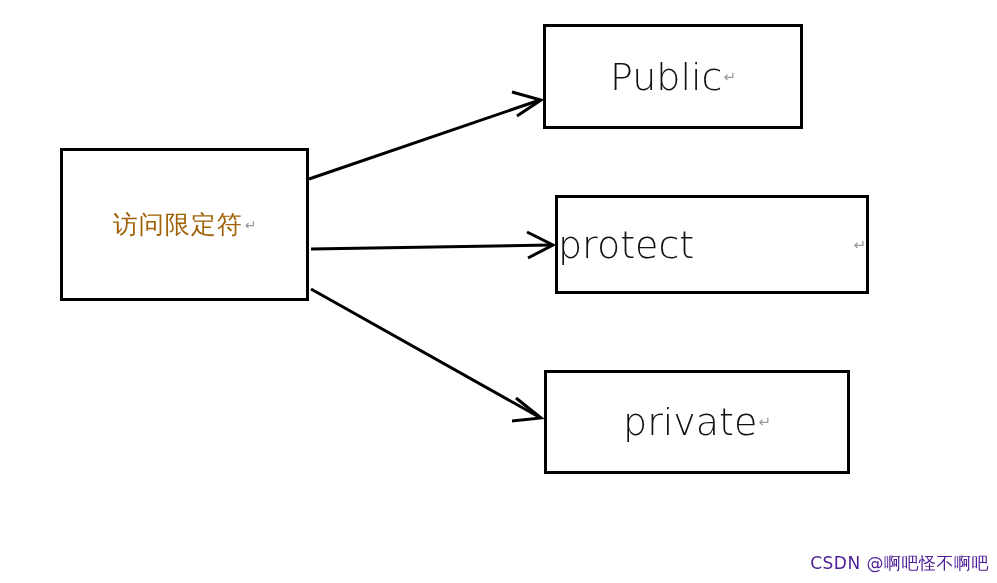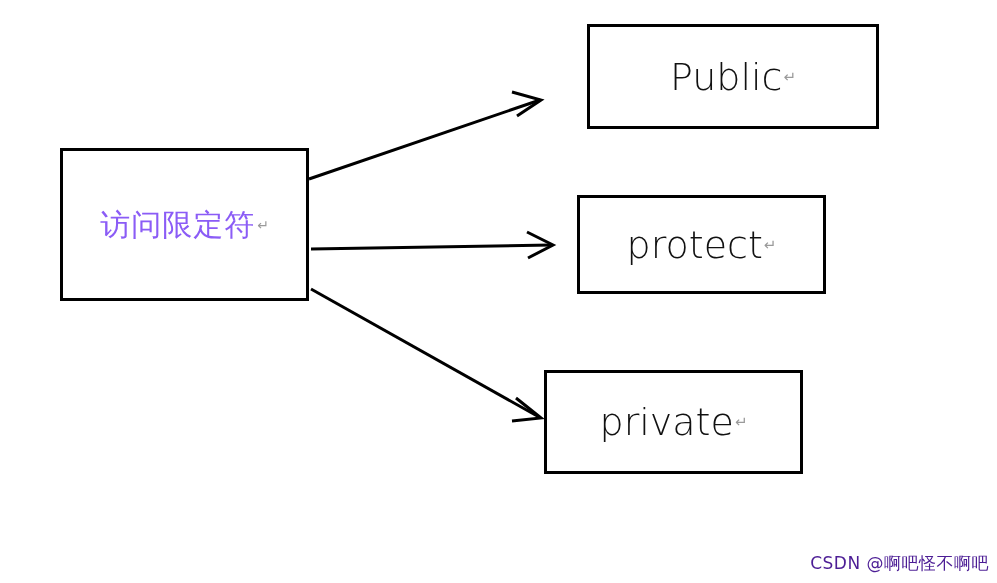--- a/index.html
+++ b/index.html
@@ -43,42 +43,42 @@
   }
   
   #node-source {
     left: 60px;
     top: 148px;
     width: 249px;
     height: 153px;
   }
   #node-source .node-label {
     font-family: "DejaVu Serif", "Liberation Serif", serif;
-    font-size: 30px;
+    font-size: 25px;
     letter-spacing: 1px;
-    color: #8b5cf6;
+    color: #a16207;
   }
   
   #node-public {
     left: 543px;
     top: 24px;
-    width: 292px;
+    width: 260px;
     height: 105px;
-    margin-left: 44px;
   }
   #node-protect {
-    left: 577px;
+    left: 555px;
     top: 195px;
-    width: 249px;
+    width: 314px;
     height: 99px;
+    justify-content: space-between;
   }
   #node-private {
     left: 544px;
     top: 370px;
-    width: 259px;
+    width: 306px;
     height: 104px;
   }
   #node-public .node-label,
   #node-protect .node-label,
   #node-private .node-label {
     font-family: "DejaVu Sans", "Liberation Sans", sans-serif;
     font-size: 38px;
     font-weight: 300;
     color: #111111;
   }

